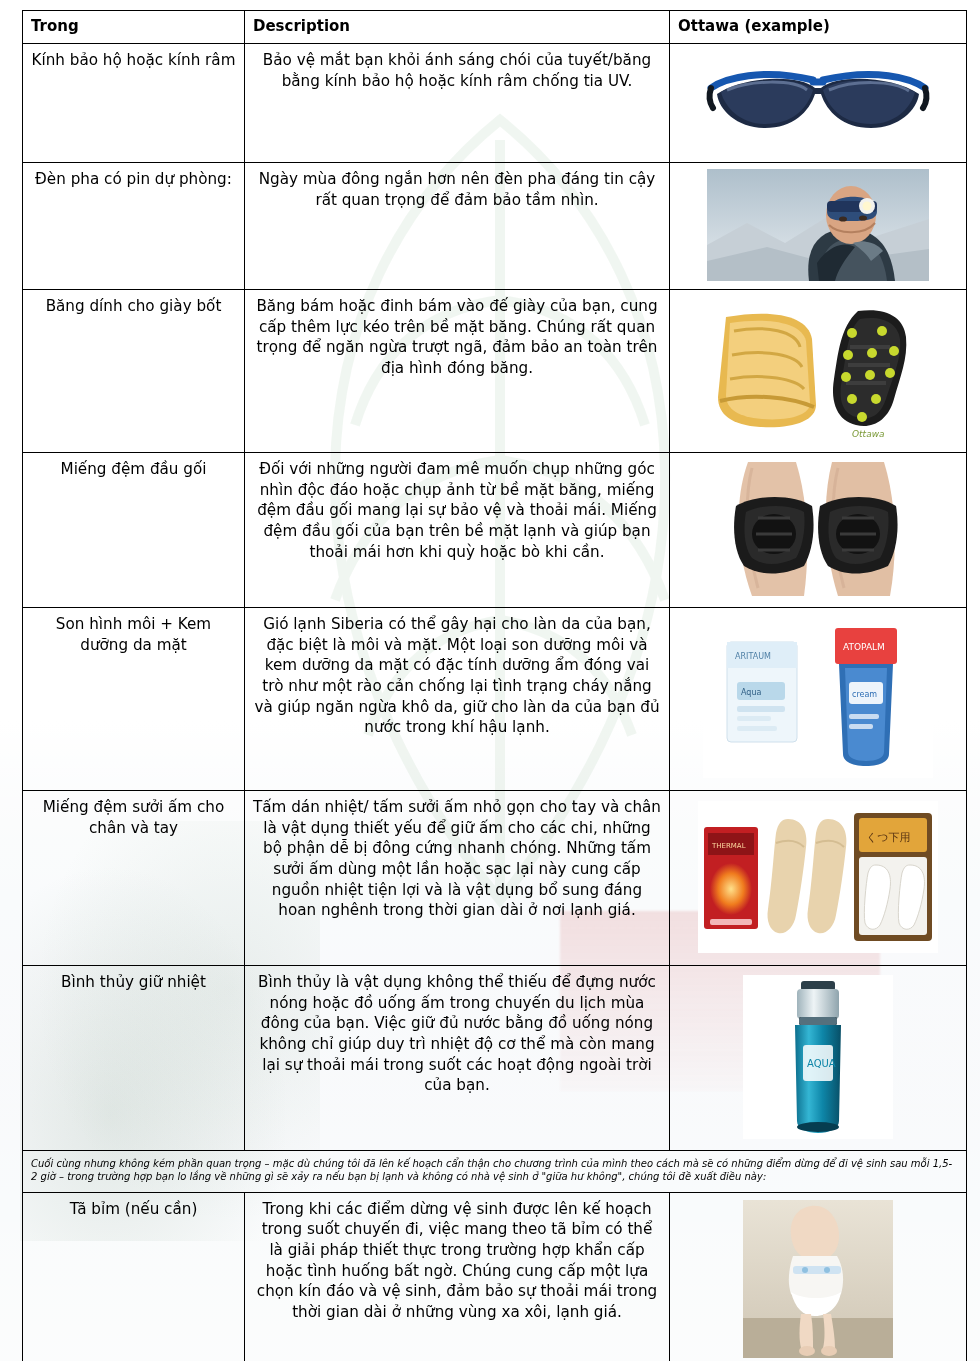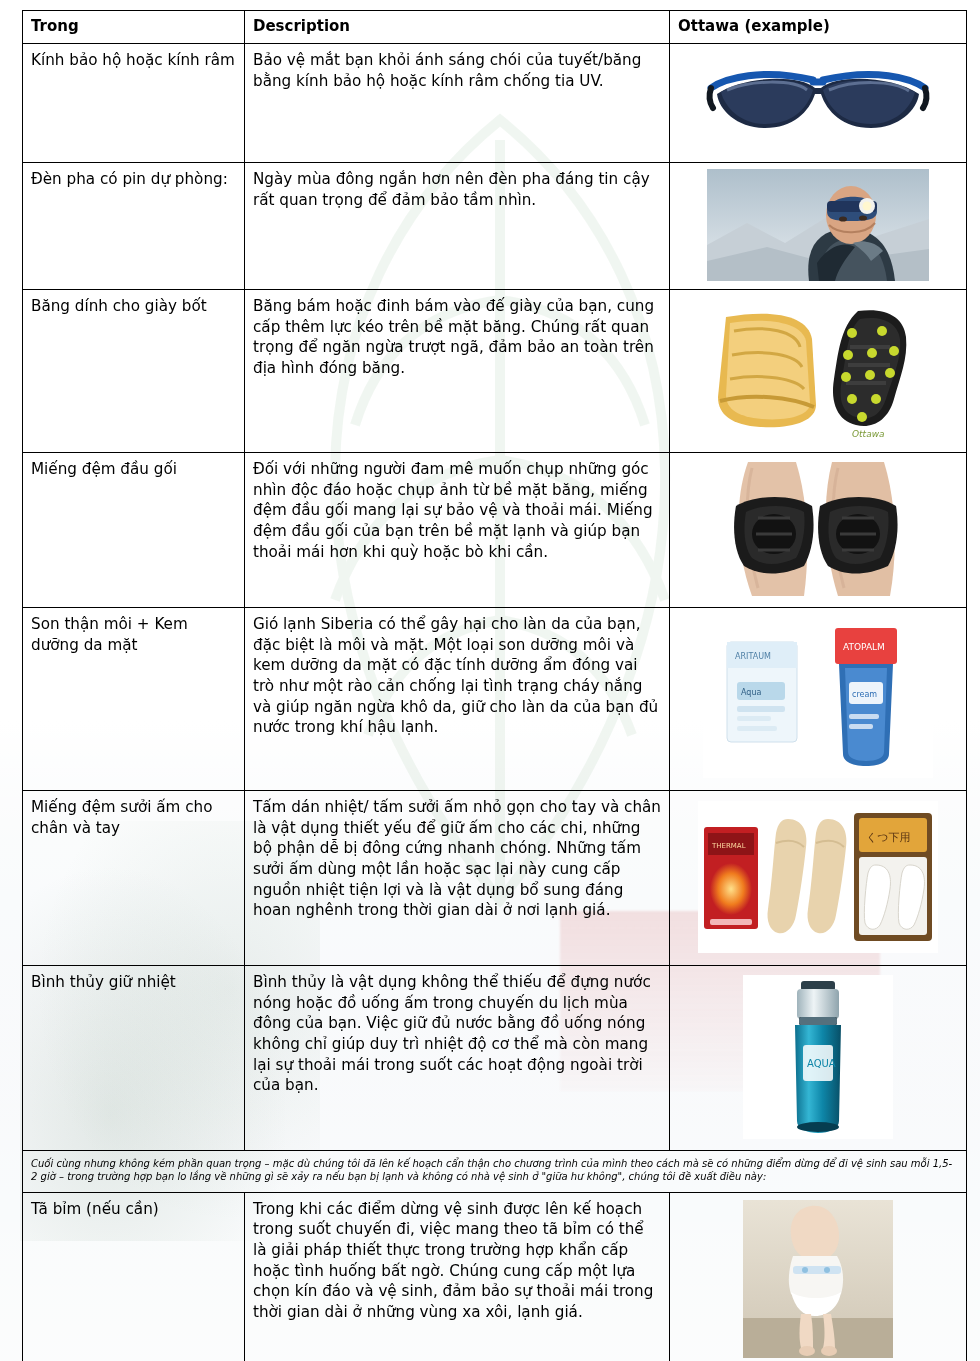--- a/index.html
+++ b/index.html
@@ -90,20 +90,21 @@
     font-weight: bold;
     font-size: 15px;
     text-align: left;
     padding-top: 7px;
     padding-bottom: 7px;
   }
 
   td.item, td.desc {
     font-size: 15.2px;
     line-height: 1.36;
+    text-align: center;
   }
   td.pic {
     padding: 0;
     text-align: center;
   }
   .pic-wrap {
     position: relative;
     width: 100%;
     height: 100%;
     display: flex;
@@ -296,21 +297,21 @@
               <path d="M118 52 C 134 44, 162 44, 176 52 C 178 70, 174 88, 168 98 C 150 106, 136 106, 124 98 C 116 88, 115 68, 118 52 Z" fill="#2a2a2a"></path>
               <ellipse cx="146" cy="74" rx="22" ry="20" fill="#121212"></ellipse>
               <path d="M130 58 L162 58 M128 74 L164 74 M130 90 L162 90" stroke="#3a3a3a" stroke-width="3"></path>
             </g>
           </svg>
         </div>
       </td>
     </tr>
 
     <tr>
-      <td class="item">Son thận môi + Kem dưỡng da mặt</td>
+      <td class="item">Son hình môi + Kem dưỡng da mặt</td>
       <td class="desc">Gió lạnh Siberia có thể gây hại cho làn da của bạn, đặc biệt là môi và mặt. Một loại son dưỡng môi và kem dưỡng da mặt có đặc tính dưỡng ẩm đóng vai trò như một rào cản chống lại tình trạng cháy nắng và giúp ngăn ngừa khô da, giữ cho làn da của bạn đủ nước trong khí hậu lạnh.</td>
       <td class="pic">
         <div class="pic-wrap h-balm">
           <svg class="art" width="230" height="160" viewBox="0 0 230 160">
             <rect width="230" height="160" fill="#ffffff"></rect>
 
             <g transform="translate(24,24)">
               <rect x="0" y="0" width="70" height="100" rx="4" fill="#eef6fb" stroke="#cfe0ec"></rect>
               <rect x="0" y="0" width="70" height="26" fill="#dfeef8"></rect>
               <text x="8" y="17" font-family="DejaVu Sans, sans-serif" font-size="8" fill="#4e7fa5">ARITAUM</text>

